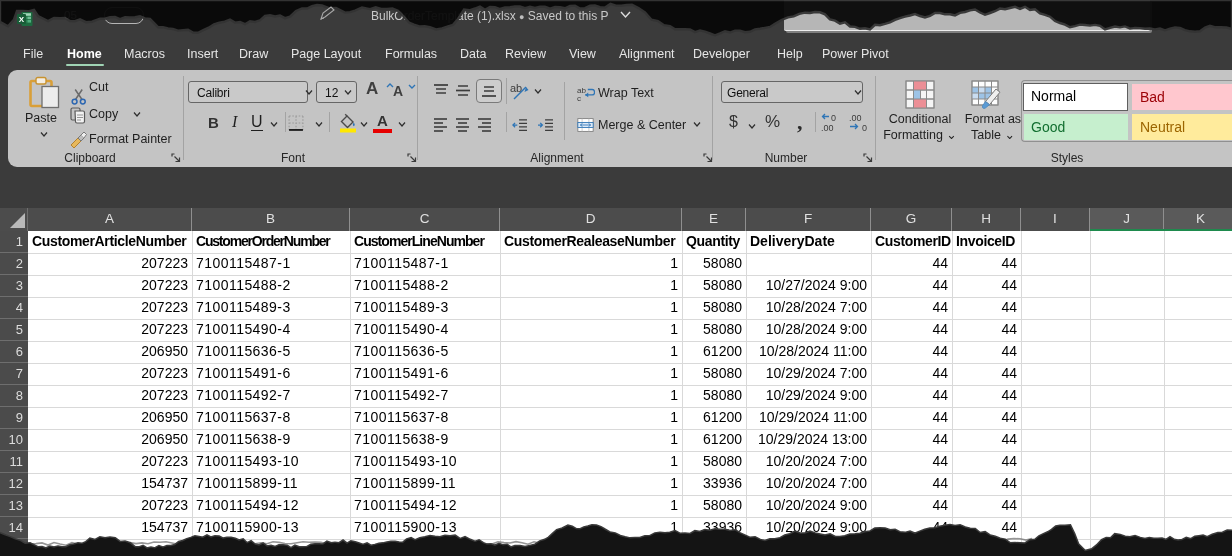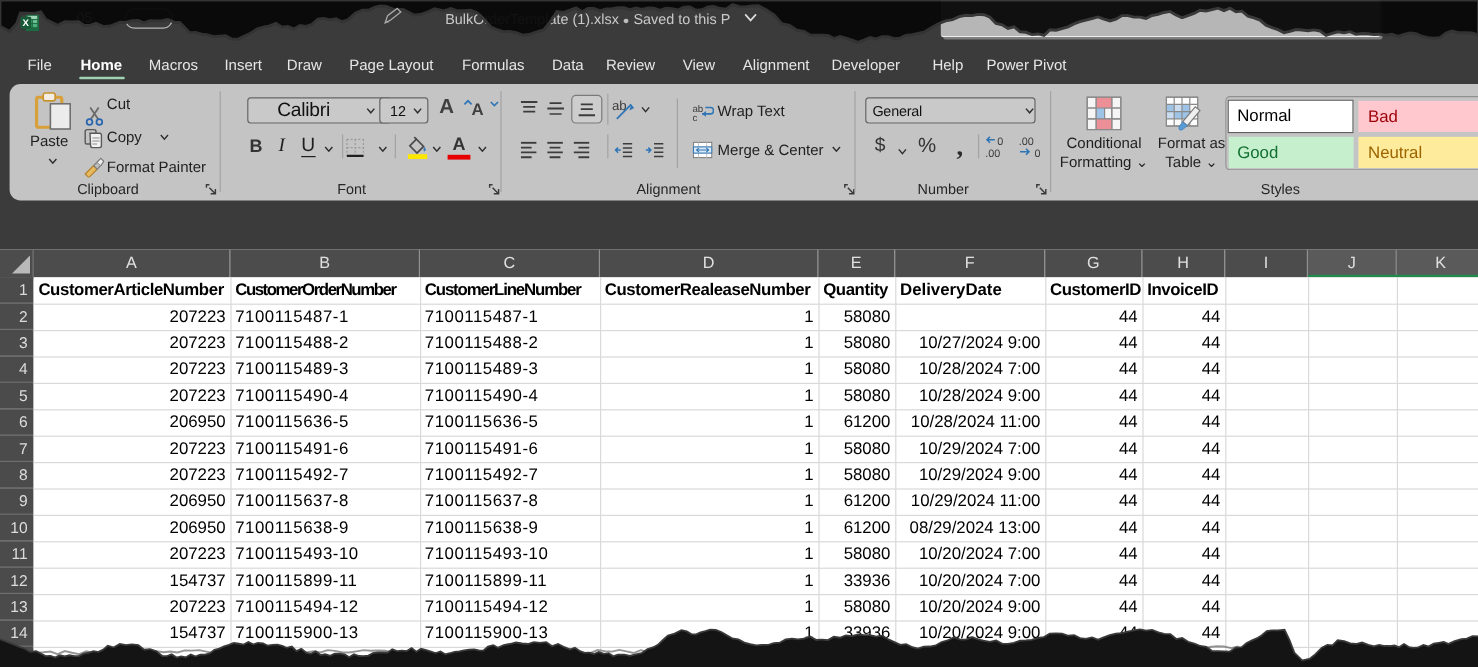--- a/index.html
+++ b/index.html
@@ -105,21 +105,21 @@
 <path d="M2 14 L9 7 L12 10 L5 17 Z" fill="#e7b85c" stroke="#b3812e" stroke-width="1"></path>
 <path d="M9 7 L12 4 L15 7 L12 10 Z" fill="#bdbdbd" stroke="#7a7a7a" stroke-width="1"></path>
 <path d="M12 4 L15 1 L17.5 3.5 L15 7" fill="#efefef" stroke="#7a7a7a" stroke-width="1"></path>
       </svg>
 <div class="abs rtext" style="left:81px;top:62px">Format Painter</div>
 <div class="glabel" style="left:42px;width:80px">Clipboard</div>
 <svg class="abs launcher" style="left:163px" width="11" height="11" viewBox="0 0 11 11">
 <path d="M1 3.5 V1 H3.5 M3.5 3.5 L8 8 M8.5 4.5 V8.5 H4.5" fill="none" stroke="#3a3a3a" stroke-width="1.2"></path>
       </svg>
 <div class="gsep" style="left:175px"></div>
-<div class="combo" style="left:198px;top:11px;width:120px;padding:1px 0 0 24px;line-height:20px;font-size:16px;letter-spacing:-0.2px">Calibri</div>
+<div class="combo" style="left:180px;top:11px;width:120px;padding:1px 0 0 8px;line-height:20px;font-size:12px;letter-spacing:-0.2px">Calibri</div>
 <svg class="abs" style="left:296px;top:19px" width="10" height="7" viewBox="0 0 10 7">
         <path d="M2 1.5 L5 5 L8 1.5" fill="none" stroke="#2e2e2e" stroke-width="1.2"></path>
       </svg>
 <div class="combo" style="left:308px;top:11px;width:41px;padding:1px 0 0 8px;line-height:20px;font-size:12px">12</div>
 <svg class="abs" style="left:335px;top:19px" width="10" height="7" viewBox="0 0 10 7">
         <path d="M2 1.5 L5 5 L8 1.5" fill="none" stroke="#2e2e2e" stroke-width="1.2"></path>
       </svg>
 <div class="abs" style="left:358px;top:9px;font-size:17px;font-weight:600;color:#3f3f3f">A</div>
 <svg class="abs" style="left:377px;top:12px" width="10" height="7" viewBox="0 0 10 7">
         <path d="M2 5 L5 2 L8 5" fill="none" stroke="#2e75b6" stroke-width="1.4"></path>
@@ -418,21 +418,21 @@
 <div class="cell r" style="left:500px;top:199px;width:182px;border-right:none;border-bottom:none;background:transparent">1</div>
 <div class="cell r" style="left:682px;top:199px;width:64px;border-right:none;border-bottom:none;background:transparent">61200</div>
 <div class="cell r" style="left:746px;top:199px;width:125px;border-right:none;border-bottom:none;background:transparent">10/29/2024 11:00</div>
 <div class="cell r" style="left:871px;top:199px;width:81px;border-right:none;border-bottom:none;background:transparent">44</div>
 <div class="cell r" style="left:952px;top:199px;width:69px;border-right:none;border-bottom:none;background:transparent">44</div>
 <div class="cell r" style="left:28px;top:221px;width:164px;border-right:none;border-bottom:none;background:transparent">206950</div>
 <div class="cell l" style="left:192px;top:221px;width:158px;border-right:none;border-bottom:none;background:transparent;letter-spacing:0.45px">7100115638-9</div>
 <div class="cell l" style="left:350px;top:221px;width:150px;border-right:none;border-bottom:none;background:transparent;letter-spacing:0.45px">7100115638-9</div>
 <div class="cell r" style="left:500px;top:221px;width:182px;border-right:none;border-bottom:none;background:transparent">1</div>
 <div class="cell r" style="left:682px;top:221px;width:64px;border-right:none;border-bottom:none;background:transparent">61200</div>
-<div class="cell r" style="left:746px;top:221px;width:125px;border-right:none;border-bottom:none;background:transparent">08/29/2024 13:00</div>
+<div class="cell r" style="left:746px;top:221px;width:125px;border-right:none;border-bottom:none;background:transparent">10/29/2024 13:00</div>
 <div class="cell r" style="left:871px;top:221px;width:81px;border-right:none;border-bottom:none;background:transparent">44</div>
 <div class="cell r" style="left:952px;top:221px;width:69px;border-right:none;border-bottom:none;background:transparent">44</div>
 <div class="cell r" style="left:28px;top:243px;width:164px;border-right:none;border-bottom:none;background:transparent">207223</div>
 <div class="cell l" style="left:192px;top:243px;width:158px;border-right:none;border-bottom:none;background:transparent;letter-spacing:0.45px">7100115493-10</div>
 <div class="cell l" style="left:350px;top:243px;width:150px;border-right:none;border-bottom:none;background:transparent;letter-spacing:0.45px">7100115493-10</div>
 <div class="cell r" style="left:500px;top:243px;width:182px;border-right:none;border-bottom:none;background:transparent">1</div>
 <div class="cell r" style="left:682px;top:243px;width:64px;border-right:none;border-bottom:none;background:transparent">58080</div>
 <div class="cell r" style="left:746px;top:243px;width:125px;border-right:none;border-bottom:none;background:transparent">10/20/2024 7:00</div>
 <div class="cell r" style="left:871px;top:243px;width:81px;border-right:none;border-bottom:none;background:transparent">44</div>
 <div class="cell r" style="left:952px;top:243px;width:69px;border-right:none;border-bottom:none;background:transparent">44</div>

